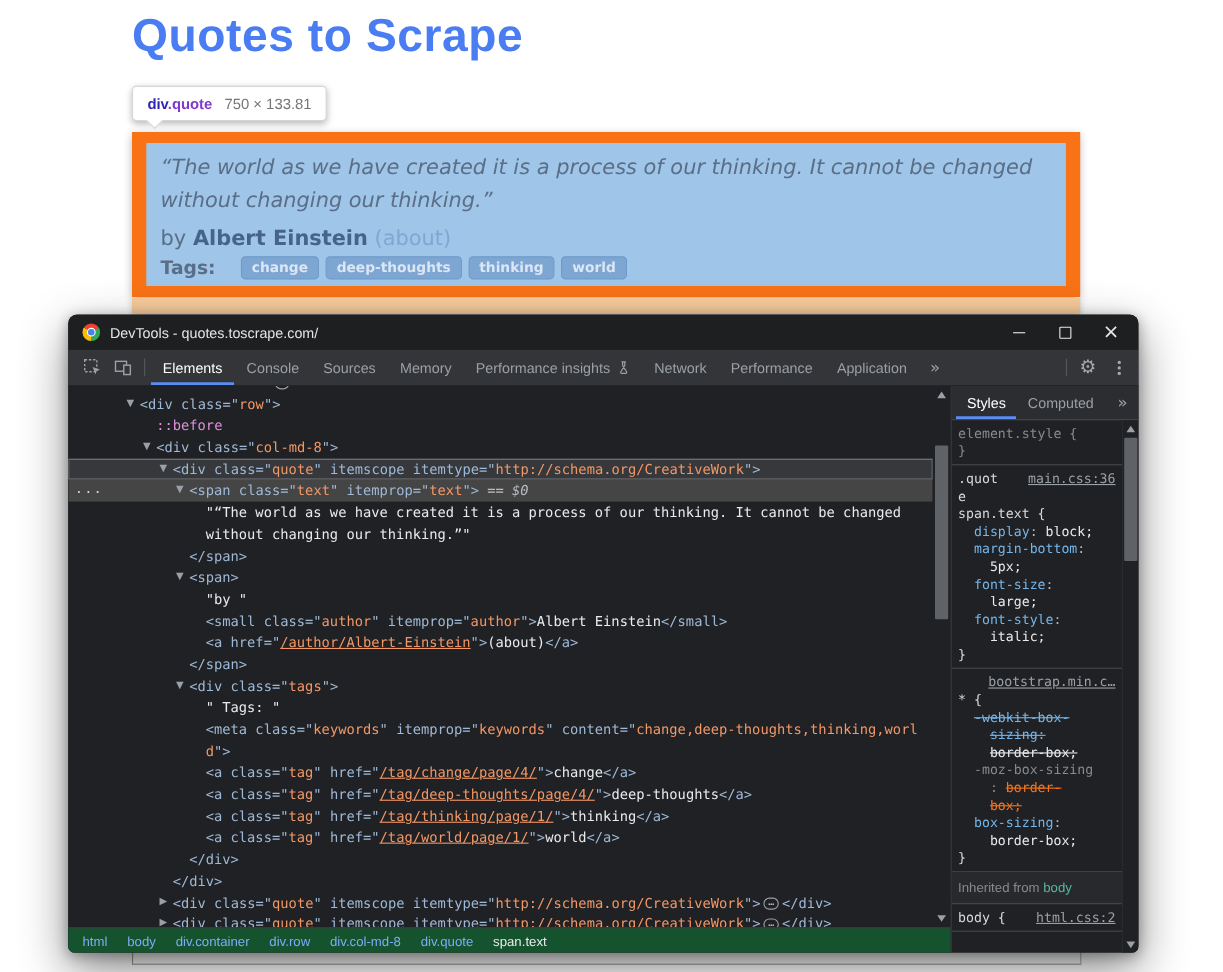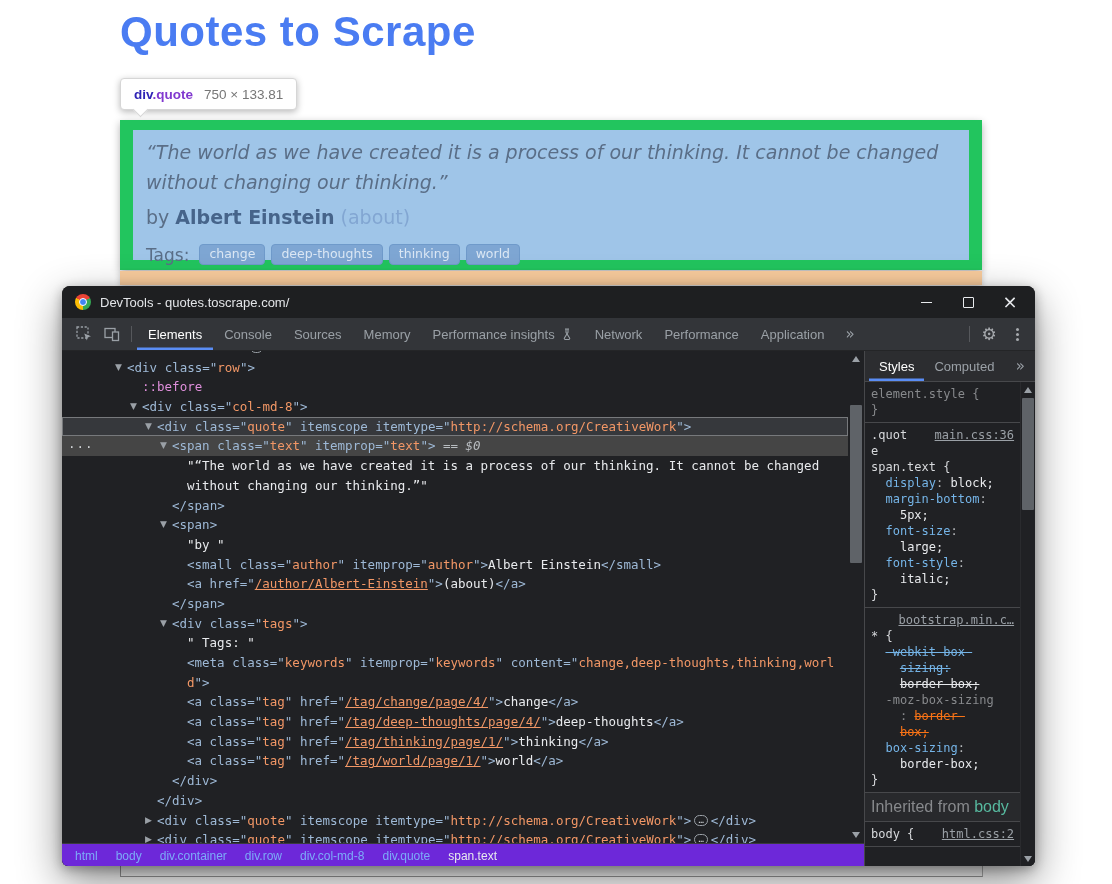--- a/index.html
+++ b/index.html
@@ -12,33 +12,33 @@
   .el-tooltip{position:absolute;left:120px;top:78px;height:30px;background:#fff;
               border:1px solid #d6d6d6;border-radius:4px;box-shadow:0 2px 7px rgba(0,0,0,.28);
               display:flex;align-items:center;padding:0 13px;gap:11px;font-size:13.5px;z-index:5;}
   .el-tooltip::after{content:"";position:absolute;left:14px;bottom:-6px;width:10px;height:10px;
               background:#fff;border-right:1px solid #d6d6d6;border-bottom:1px solid #d6d6d6;
               transform:rotate(45deg);}
   .tt-tag{font-weight:bold;color:#2f24b5;}
   .tt-cls{font-weight:bold;color:#8038cf;}
   .tt-dims{color:#767676;}
 
-  .hl-green{position:absolute;left:120px;top:120px;width:862px;height:150px;background:#22c55e;
+  .hl-green{position:absolute;left:120px;top:120px;width:862px;height:150px;background:#f97316;
             box-shadow:0 3px 8px rgba(0,0,0,.30);z-index:2;}
   .hl-blue{position:absolute;left:13px;right:13px;top:10px;bottom:10px;background:#9fc5e8;
            padding:7px 13px;box-sizing:border-box;}
   .hl-orange{position:absolute;left:120px;top:271px;width:862px;height:14px;background:#f9cc9d;
              box-shadow:0 3px 6px rgba(0,0,0,.20);z-index:2;}
   .q-text{font-family:"DejaVu Sans",sans-serif;font-style:italic;font-size:19px;line-height:30px;
           color:#5a6e87;}
   .q-byline{margin-top:9px;font-family:"DejaVu Sans",sans-serif;font-size:19px;color:#5a6e87;}
   .q-author{font-weight:bold;color:#46648a;}
   .q-about{color:#82a6d2;}
-  .q-tagsrow{margin-top:16px;font-family:"DejaVu Sans",sans-serif;font-size:17px;color:#5a6e87;
-             display:flex;align-items:center;gap:10px;}
+  .q-tagsrow{margin-top:5px;font-family:"DejaVu Sans",sans-serif;font-size:17px;color:#5a6e87;
+             display:flex;align-items:center;gap:23px;font-weight:bold;}
   .q-pill{display:inline-block;background:#7ea6d3;border:1px solid #6f9aca;border-radius:4px;
           color:#dbe7f4;font-size:12.5px;padding:1px 9px 3px;line-height:15px;}
 
   .next-quote{position:absolute;left:158px;top:892px;width:900px;z-index:1;
               font-family:"DejaVu Sans",sans-serif;font-style:italic;font-size:20px;color:#6e6e6e;
               white-space:nowrap;}
   .next-box{position:absolute;left:120px;top:855px;width:861px;height:21px;z-index:0;
             border-left:1px solid #9b9b9b;border-right:1px solid #b5b5b5;border-bottom:1px solid #9b9b9b;}
 
   
@@ -89,21 +89,21 @@
   .pill{display:inline-block;border:1px solid #9aa0a6;border-radius:8px;color:#d0d3d6;
         font-size:9px;line-height:9px;padding:0 3px;margin:0 3px;vertical-align:2px;}
 
   .escroll{position:absolute;right:0;top:0;width:16px;height:492px;background:#202124;}
   .thumb{position:absolute;left:2px;width:12px;background:#5f6368;border-radius:1px;}
   .sarr{position:absolute;left:4px;width:0;height:0;border-left:4px solid transparent;
         border-right:4px solid transparent;}
   .sarr.up{border-bottom:6px solid #9aa0a6;top:5px;}
   .sarr.down{border-top:6px solid #9aa0a6;bottom:5px;}
 
-  .crumbs{position:absolute;left:0;bottom:0;width:802px;height:24px;background:#6d28d9;
+  .crumbs{position:absolute;left:0;bottom:0;width:802px;height:24px;background:#14532d;
           border-top:1px solid #3a3b3e;display:flex;align-items:center;padding-left:4px;
           font-size:12px;box-sizing:border-box;}
   .crumb{padding:0 9px;color:#7cacf8;white-space:nowrap;}
   .crumb.selected{color:#e8eaed;}
 
   .dt-styles{width:171px;background:#202124;border-left:1px solid #47484b;display:flex;
              flex-direction:column;box-sizing:border-box;}
   .st-tabs{height:30px;display:flex;align-items:center;background:#2c2d30;
            border-bottom:1px solid #47484b;font-size:13px;padding-left:4px;}
   .st-tab{height:30px;display:flex;align-items:center;padding:0 10px;color:#9aa0a6;}
@@ -112,21 +112,21 @@
   .st-left{width:156px;display:flex;flex-direction:column;overflow:hidden;}
   .st-toolbar{height:30px;display:flex;align-items:center;background:#2b2c2f;
               border-bottom:1px solid #47484b;font-size:12.5px;color:#d5d7da;gap:9px;
               padding:0 7px;}
   .filter-pill{width:16px;height:13px;border:1px solid #9aa0a6;border-radius:7px;}
   .plus-wrap{display:flex;align-items:flex-end;color:#d5d7da;font-size:16px;line-height:14px;}
   .plus-caret{width:0;height:0;border-left:3px solid transparent;border-right:3px solid transparent;
               border-top:4px solid #9aa0a6;margin:0 0 1px 1px;}
   .sec{border-bottom:1px solid #47484b;padding:4px 6px;font-family:"DejaVu Sans Mono",monospace;
        font-size:12px;line-height:16px;}
-  .sec.header-sec{font-family:"Liberation Sans",sans-serif;font-size:16px;padding:6px;
+  .sec.header-sec{font-family:"Liberation Sans",sans-serif;font-size:12px;padding:6px;
        color:#9aa0a6;background:#28292c;}
   .st-line{white-space:pre;height:16px;}
   .header-sec .st-line{height:auto;}
   .st-sel{color:#d7d9dc;} .st-prop{color:#75b5e8;} .st-val{color:#e8eaed;}
   .st-gray{color:#87898c;} .st-g2{color:#b5b8bb;}
   .st-propx{color:#75b5e8;text-decoration:line-through;}
   .st-valx{color:#e8eaed;text-decoration:line-through;}
   .st-grayx{color:#f97316;text-decoration:line-through;}
   .st-lr{color:#9aa0a6;text-decoration:underline;float:right;}
   .st-blink{color:#57b99f;}

